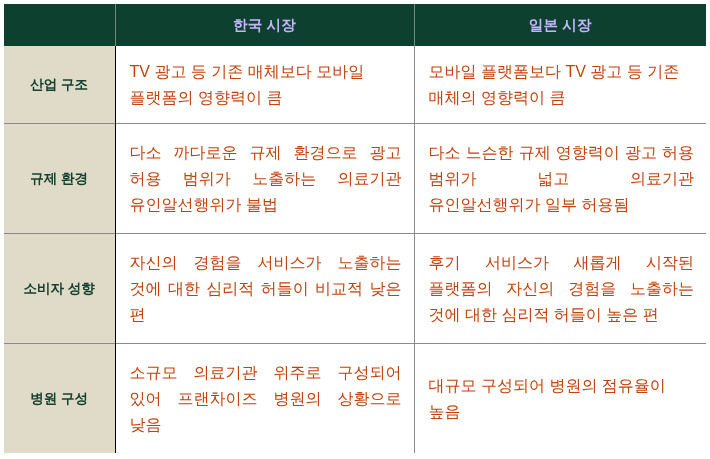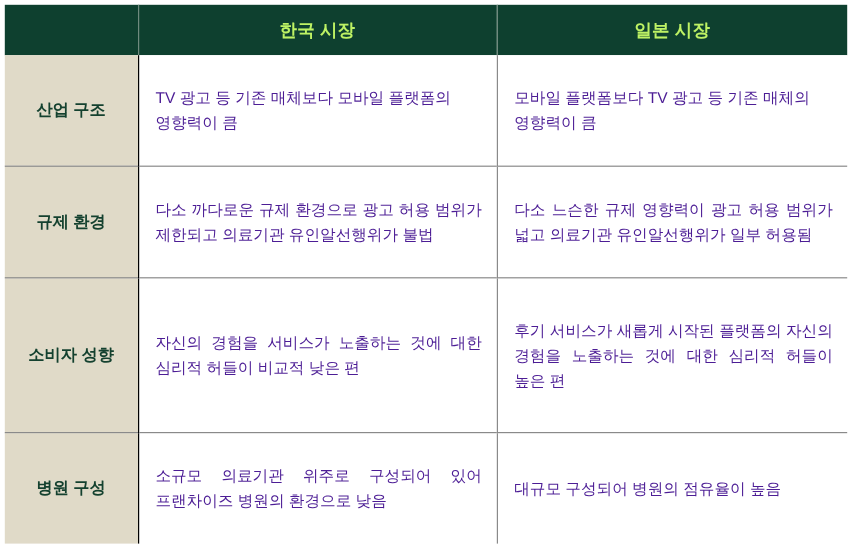--- a/index.html
+++ b/index.html
@@ -28,21 +28,21 @@
     table-layout: fixed;
   }
 
   col.col-label   { width: 111px; }
   col.col-market1 { width: 299px; }
   col.col-market2 { width: 292px; }
 
   
   thead tr.header-row th {
     background: #0e402f;
-    color: #bef264;
+    color: #c4b5fd;
     font-size: 14.5px;
     font-weight: bold;
     text-align: center;
     vertical-align: middle;
     height: 42px;
     padding: 0 6px;
     border: none;
     letter-spacing: 0.2px;
   }
   thead tr.header-row th.header-corner {
@@ -72,22 +72,22 @@
     vertical-align: middle;
     padding: 4px 2px;
     border-right: 1px solid #000000;
     border-top-color: #8a8a8a;
   }
   tbody tr:first-child td.label-cell {
     border-top: none;
   }
 
   td.content-cell {
-    color: #4c1d95;
-    font-size: 13px;
+    color: #c2410c;
+    font-size: 16px;
     line-height: 1.62;
     padding: 6px 12px 6px 14px;
     word-break: keep-all;
   }
   td.content-cell.col-1 {
     border-right: 1px solid #8a8a8a;
   }
 
   
   td.content-cell.align-left    { text-align: left; }
@@ -114,30 +114,30 @@
 
     <tbody>
       <tr>
         <td class="label-cell">산업 구조</td>
         <td class="content-cell col-1 align-left">TV 광고 등 기존 매체보다 모바일 플랫폼의 영향력이 큼</td>
         <td class="content-cell col-2 align-left">모바일 플랫폼보다 TV 광고 등 기존 매체의 영향력이 큼</td>
       </tr>
 
       <tr>
         <td class="label-cell">규제 환경</td>
-        <td class="content-cell col-1 align-justify">다소 까다로운 규제 환경으로 광고 허용 범위가 제한되고 의료기관 유인알선행위가 불법</td>
+        <td class="content-cell col-1 align-justify">다소 까다로운 규제 환경으로 광고 허용 범위가 노출하는 의료기관 유인알선행위가 불법</td>
         <td class="content-cell col-2 align-justify">다소 느슨한 규제 영향력이 광고 허용 범위가 넓고 의료기관 유인알선행위가 일부 허용됨</td>
       </tr>
 
       <tr>
         <td class="label-cell">소비자 성향</td>
         <td class="content-cell col-1 align-justify">자신의 경험을 서비스가 노출하는 것에 대한 심리적 허들이 비교적 낮은 편</td>
         <td class="content-cell col-2 align-justify">후기 서비스가 새롭게 시작된 플랫폼의 자신의 경험을 노출하는 것에 대한 심리적 허들이 높은 편</td>
       </tr>
 
       <tr>
         <td class="label-cell">병원 구성</td>
-        <td class="content-cell col-1 align-justify">소규모 의료기관 위주로 구성되어 있어 프랜차이즈 병원의 환경으로 낮음</td>
+        <td class="content-cell col-1 align-justify">소규모 의료기관 위주로 구성되어 있어 프랜차이즈 병원의 상황으로 낮음</td>
         <td class="content-cell col-2 align-left">대규모 구성되어 병원의 점유율이 높음</td>
       </tr>
     </tbody>
   </table>
 </div>
 
 </body></html>

